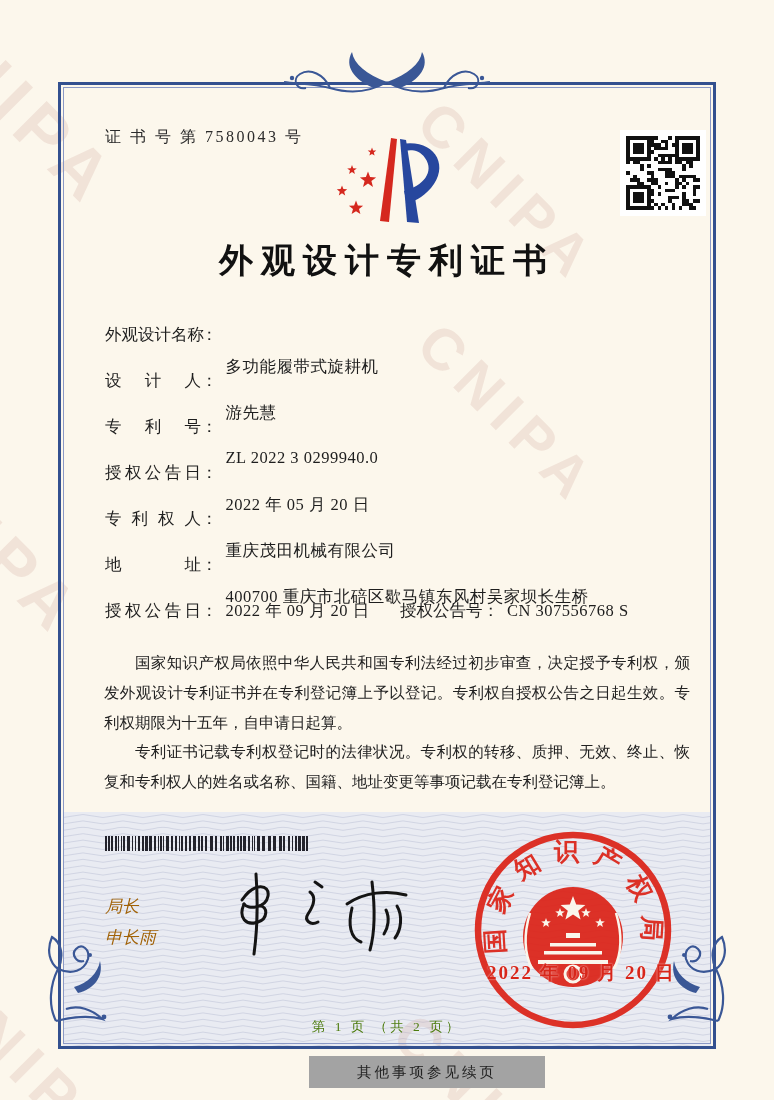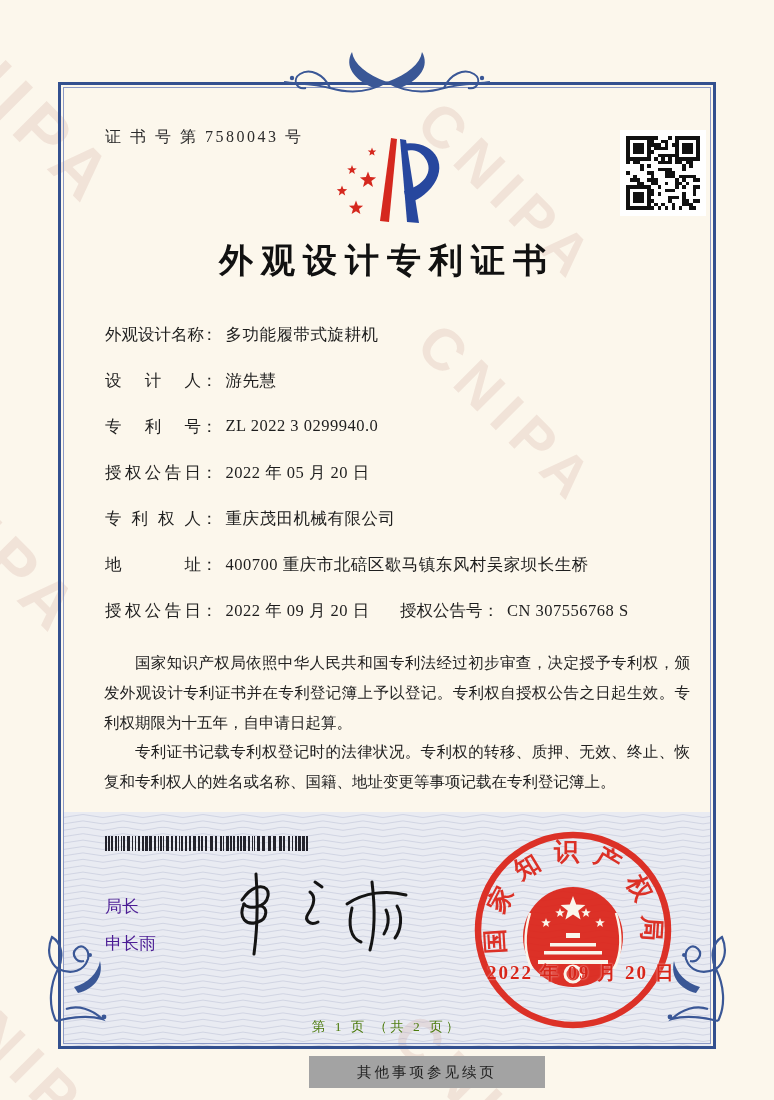--- a/index.html
+++ b/index.html
@@ -35,33 +35,33 @@
   .logo { position:absolute; left:325px; top:120px; }
   .qr-box { position:absolute; left:620px; top:130px; width:86px; height:86px; background:#ffffff;
             display:flex; align-items:center; justify-content:center; }
 
   .doc-title { position:absolute; left:0; top:238px; width:100%; text-align:center;
                font-size:34px; font-weight:bold; letter-spacing:8px; color:#111; }
 
   .fields { position:absolute; left:105px; top:324px; width:520px; font-size:16.5px; }
   .frow { height:46px; display:flex; align-items:flex-start; white-space:nowrap; }
   .lbl { display:inline-block; width:96px; text-align:justify; text-align-last:justify; }
-  .val { margin-left:8px; letter-spacing:0.5px; }
+  .val { margin-left:8px; letter-spacing:0.5px;margin-top:32px; }
   .grant-row { height:46px; display:flex; white-space:nowrap; }
   .grant-pair2 { position:absolute; left:295px; }
 
   .paras { position:absolute; left:104px; top:650px; width:586px; font-size:15.5px;
            line-height:1.92; text-align:justify; color:#222; }
   .paras p { text-indent:2em;font-family:Liberation Mono, monospace; }
 
   .barcode { position:absolute; left:105px; top:836px; }
 
   .signoff { position:absolute; left:105px; top:895px; z-index:4;
-             font-family:"Liberation Sans","DejaVu Sans",sans-serif; font-size:17px; color:#4c1d95; }
-  .signoff .line2 { margin-top:14px; }
+             font-family:"Liberation Sans","DejaVu Sans",sans-serif; font-size:17px; color:#a16207;font-style:italic; }
+  .signoff .line2 { margin-top:8px; }
   .signature { position:absolute; left:212px; top:862px; z-index:4; }
 
   .seal { position:absolute; left:470px; top:827px; width:206px; height:206px; z-index:5; }
   .seal-date { position:absolute; left:487px; top:960px; z-index:6; font-size:19px; font-weight:bold;
                color:#d8261a; letter-spacing:2px; text-shadow:0 0 2px rgba(255,255,255,.8); white-space:nowrap; }
 
   .page-info { position:absolute; left:0; top:1018px; width:100%; text-align:center;
                font-size:13.5px; letter-spacing:3px; color:#4d7c0f; z-index:4; }
 
   .cont-strip { position:absolute; left:283px; top:1056px; width:236px; height:32px; background:#a3a3a3;

